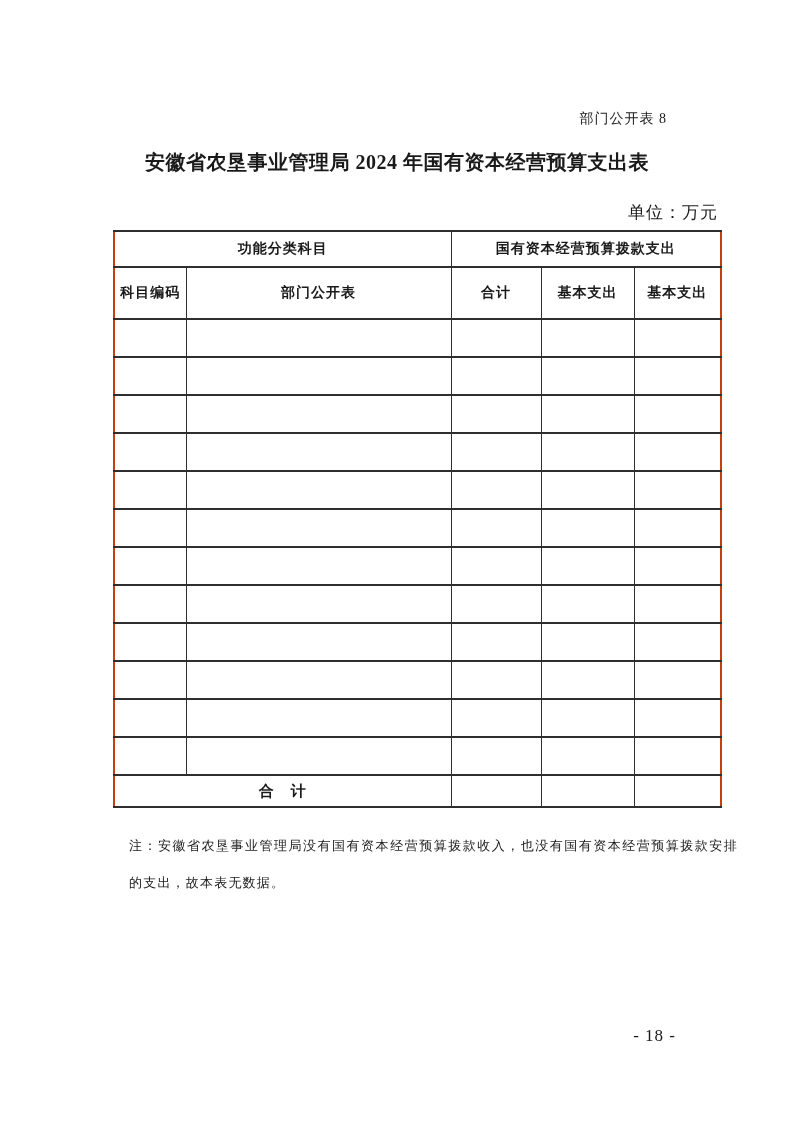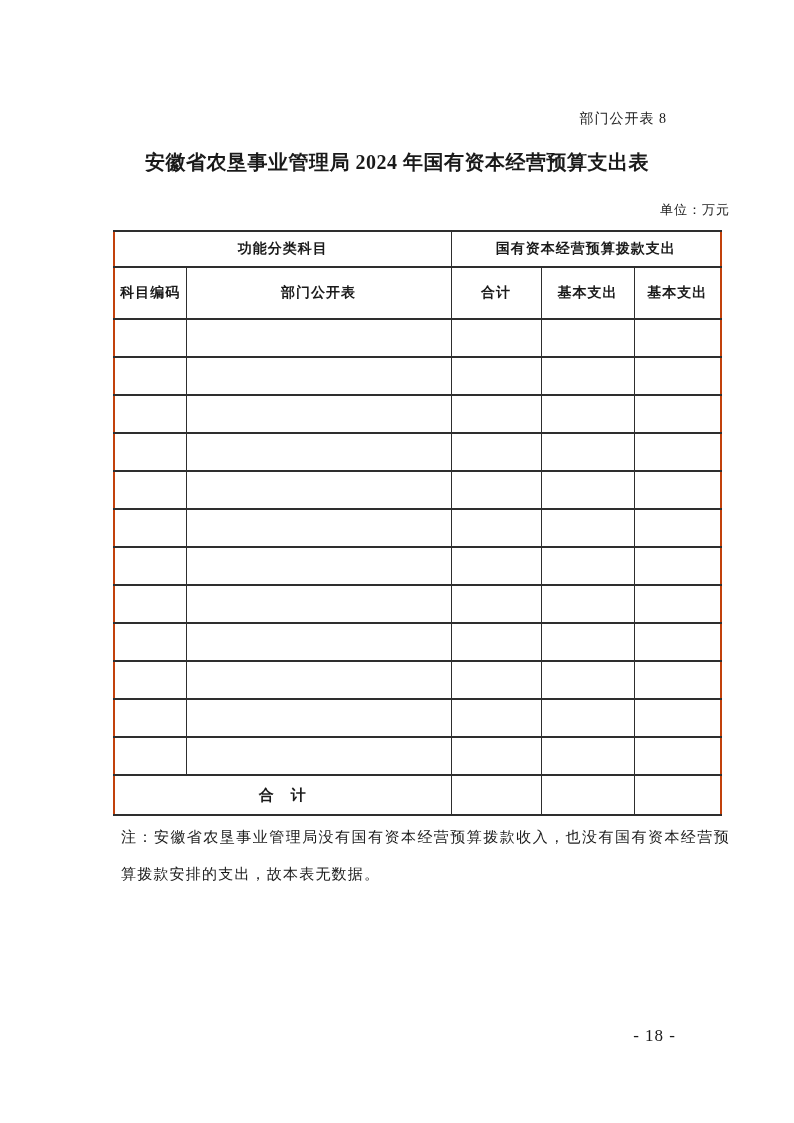--- a/index.html
+++ b/index.html
@@ -33,22 +33,22 @@
     text-align: center;
     font-size: 20px;
     font-weight: bold;
     letter-spacing: 0.5px;
     white-space: nowrap;
   }
 
   .unit-label {
     position: absolute;
     top: 201px;
-    right: 64px;
-    font-size: 13px;
+    right: 76px;
+    font-size: 17px;
     letter-spacing: 1px;
     white-space: nowrap;
   }
 
   table.budget-table {
     position: absolute;
     top: 230px;
     left: 113px;
     width: 607px;
     border-collapse: collapse;
@@ -63,30 +63,30 @@
     padding: 0;
     text-align: center;
     vertical-align: middle;
     font-size: 14px;
     color: #1a1a1a;
   }
   table.budget-table thead th { font-weight: bold; letter-spacing: 1px; }
   tr.header-group-row { height: 36px; }
   tr.header-col-row { height: 52px; }
   tr.body-row { height: 38px; }
-  tr.total-row { height: 40px; }
+  tr.total-row { height: 32px; }
   tr.total-row td.total-label { font-weight: bold; font-size: 15px; letter-spacing: 1px; }
 
   .note-text {
     position: absolute;
     top: 811px;
     left: 113px;
     width: 609px;
-    margin: 8px;
-    font-size: 15px;
+    margin: 16px;
+    font-size: 13px;
     line-height: 37px;
     letter-spacing: 1.2px;
     text-align: justify;
   }
 
   .page-number {
     position: absolute;
     top: 1026px;
     right: 118px;
     font-size: 17px;

